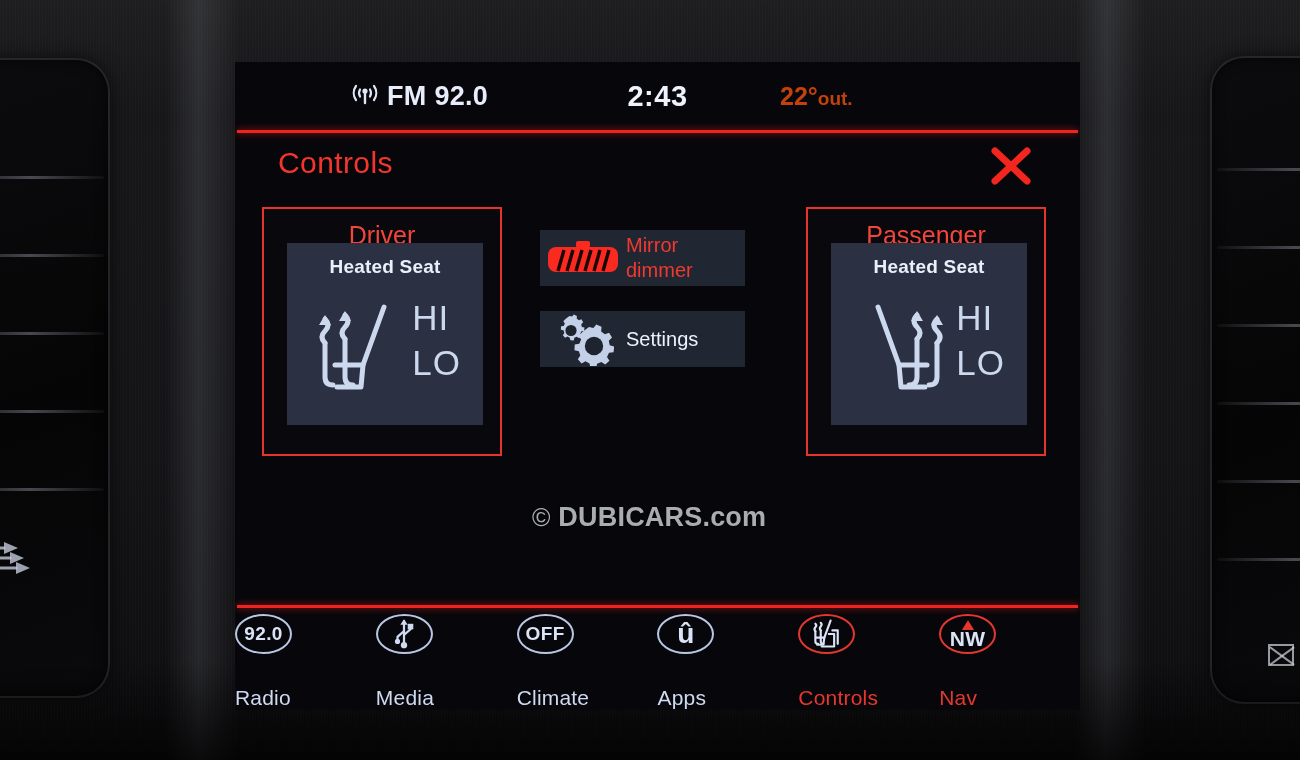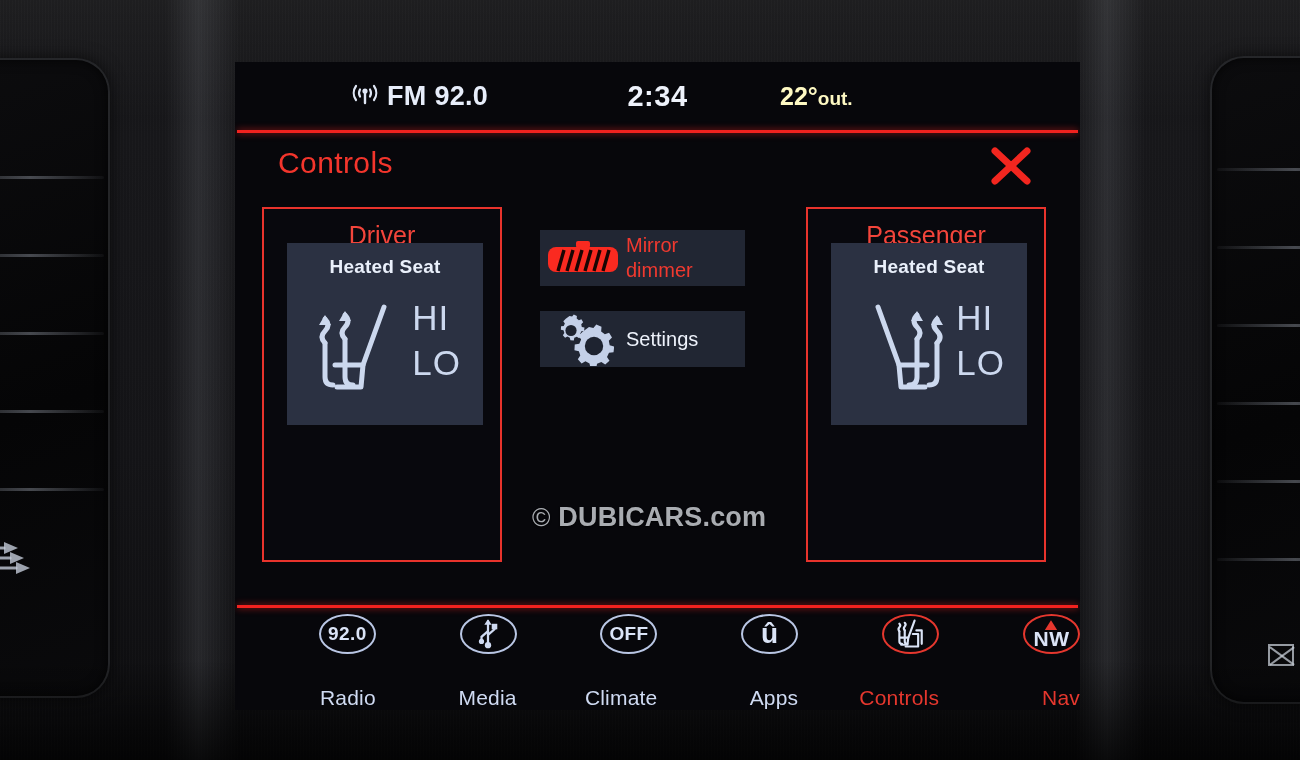--- a/index.html
+++ b/index.html
@@ -84,21 +84,21 @@
     color:#dfe6f5;
   }
   #status-radio{ position:absolute; left:117px; display:flex; align-items:center; gap:9px; }
   .radio-text{ font-size:27px; font-weight:bold; letter-spacing:.3px; color:#e7edfa; }
   #status-clock{
     position:absolute; left:0; right:0; text-align:center;
     font-size:29px; font-weight:bold; color:#eef2fb; letter-spacing:.5px;
   }
   #status-temp{
     position:absolute; left:545px;
-    font-size:25px; font-weight:bold; color:#fef9c3;
+    font-size:25px; font-weight:bold; color:#c2410c;
   }
   #status-temp .unit{ font-size:19px; font-weight:bold; }
 
   .rule{
     position:absolute; left:2px; right:2px; height:3px;
     background:#f2221f;
     box-shadow:0 0 7px rgba(242,34,31,.75);
   }
   #rule-top{ top:68px; }
   #rule-bottom{ top:543px; }
@@ -111,21 +111,21 @@
   }
   #close-button{
     position:absolute; right:47px; top:10px;
     width:44px; height:40px; cursor:pointer;
   }
 
   
   #controls-body{ position:absolute; left:0; top:140px; width:100%; height:400px; }
 
   .zone{
-    position:absolute; top:5px; width:240px; height:355px;
+    position:absolute; top:5px; width:240px; height:249px;
     border:2px solid #e8332c;
     background:#08080d;
   }
   #zone-driver{ left:27px; }
   #zone-passenger{ left:571px; }
 
   .zone-title{
     position:absolute; left:0; right:0; top:12px;
     text-align:center; font-size:25px; color:#f3453b;
   }
@@ -173,21 +173,21 @@
     pointer-events:none; white-space:nowrap;
   }
   #watermark .c{ font-weight:normal; font-size:25px; }
 
   
   #nav-bar{
     position:absolute; left:0; top:548px; width:100%; height:100px;
     display:flex;
   }
   .nav-item{
-    flex:1; display:flex; flex-direction:column; align-items:flex-end;
+    flex:1; display:flex; flex-direction:column; align-items:flex-start;
     cursor:pointer; padding-top:4px;gap:12px;
   }
   .nav-circle{
     width:57px; height:57px; border-radius:50%;
     border:2px solid #b9c6e4;
     display:flex; align-items:center; justify-content:center;
     position:relative;
   }
   .nav-item.active .nav-circle{ border-color:#e5372e; }
   .nav-circle .ctext{ font-size:21px; font-weight:bold; color:#dbe4f7; letter-spacing:.4px; }
@@ -247,21 +247,21 @@
             <path d="M4 4 A12 12 0 0 0 4 18" stroke="#dfe6f5" stroke-width="2.2" fill="none" stroke-linecap="round"></path>
             <path d="M22 4 A12 12 0 0 1 22 18" stroke="#dfe6f5" stroke-width="2.2" fill="none" stroke-linecap="round"></path>
             <path d="M8 7.5 A7 7 0 0 0 8 14.5" stroke="#dfe6f5" stroke-width="2.2" fill="none" stroke-linecap="round"></path>
             <path d="M18 7.5 A7 7 0 0 1 18 14.5" stroke="#dfe6f5" stroke-width="2.2" fill="none" stroke-linecap="round"></path>
             <circle cx="13" cy="9" r="2.6" fill="#dfe6f5"></circle>
             <path d="M13 11 L13 21" stroke="#dfe6f5" stroke-width="2.4" stroke-linecap="round"></path>
           </svg>
         </span>
         <span class="radio-text">FM 92.0</span>
       </div>
-      <div id="status-clock">2:34</div>
+      <div id="status-clock">2:43</div>
       <div id="status-temp">
         <span>22°</span><span class="unit">out.</span>
       </div>
     </div>
 
     <div class="rule" id="rule-top"></div>
 
     <div id="title-row">
       <div id="page-title">Controls</div>
       <div id="close-button">

